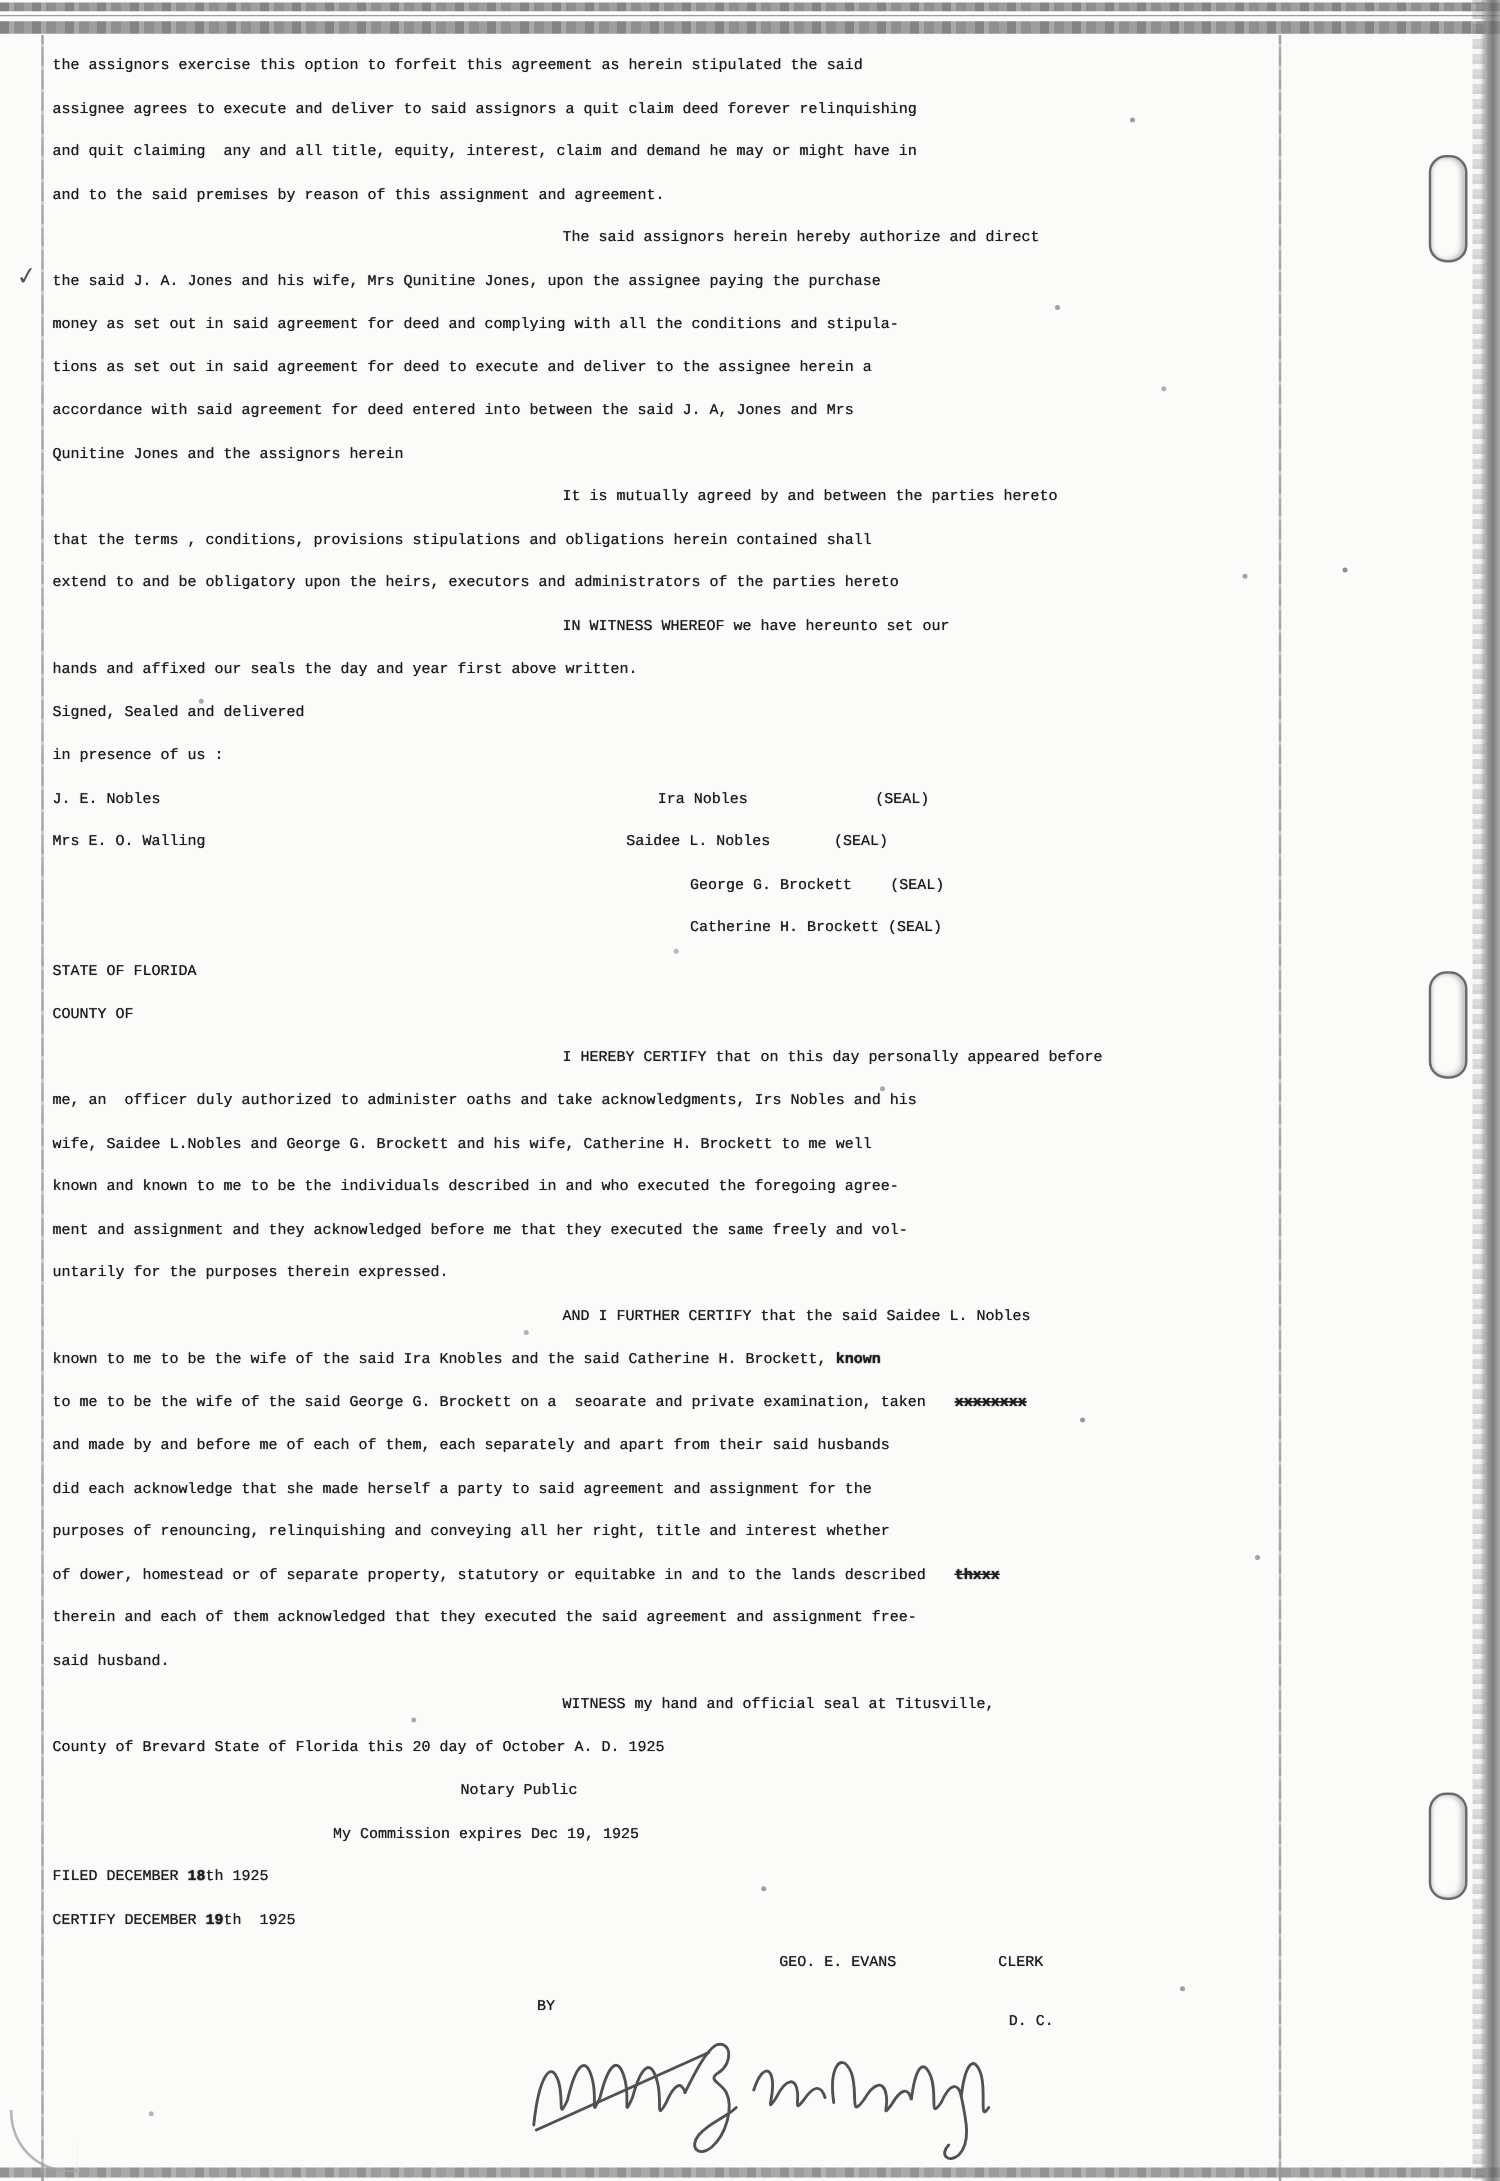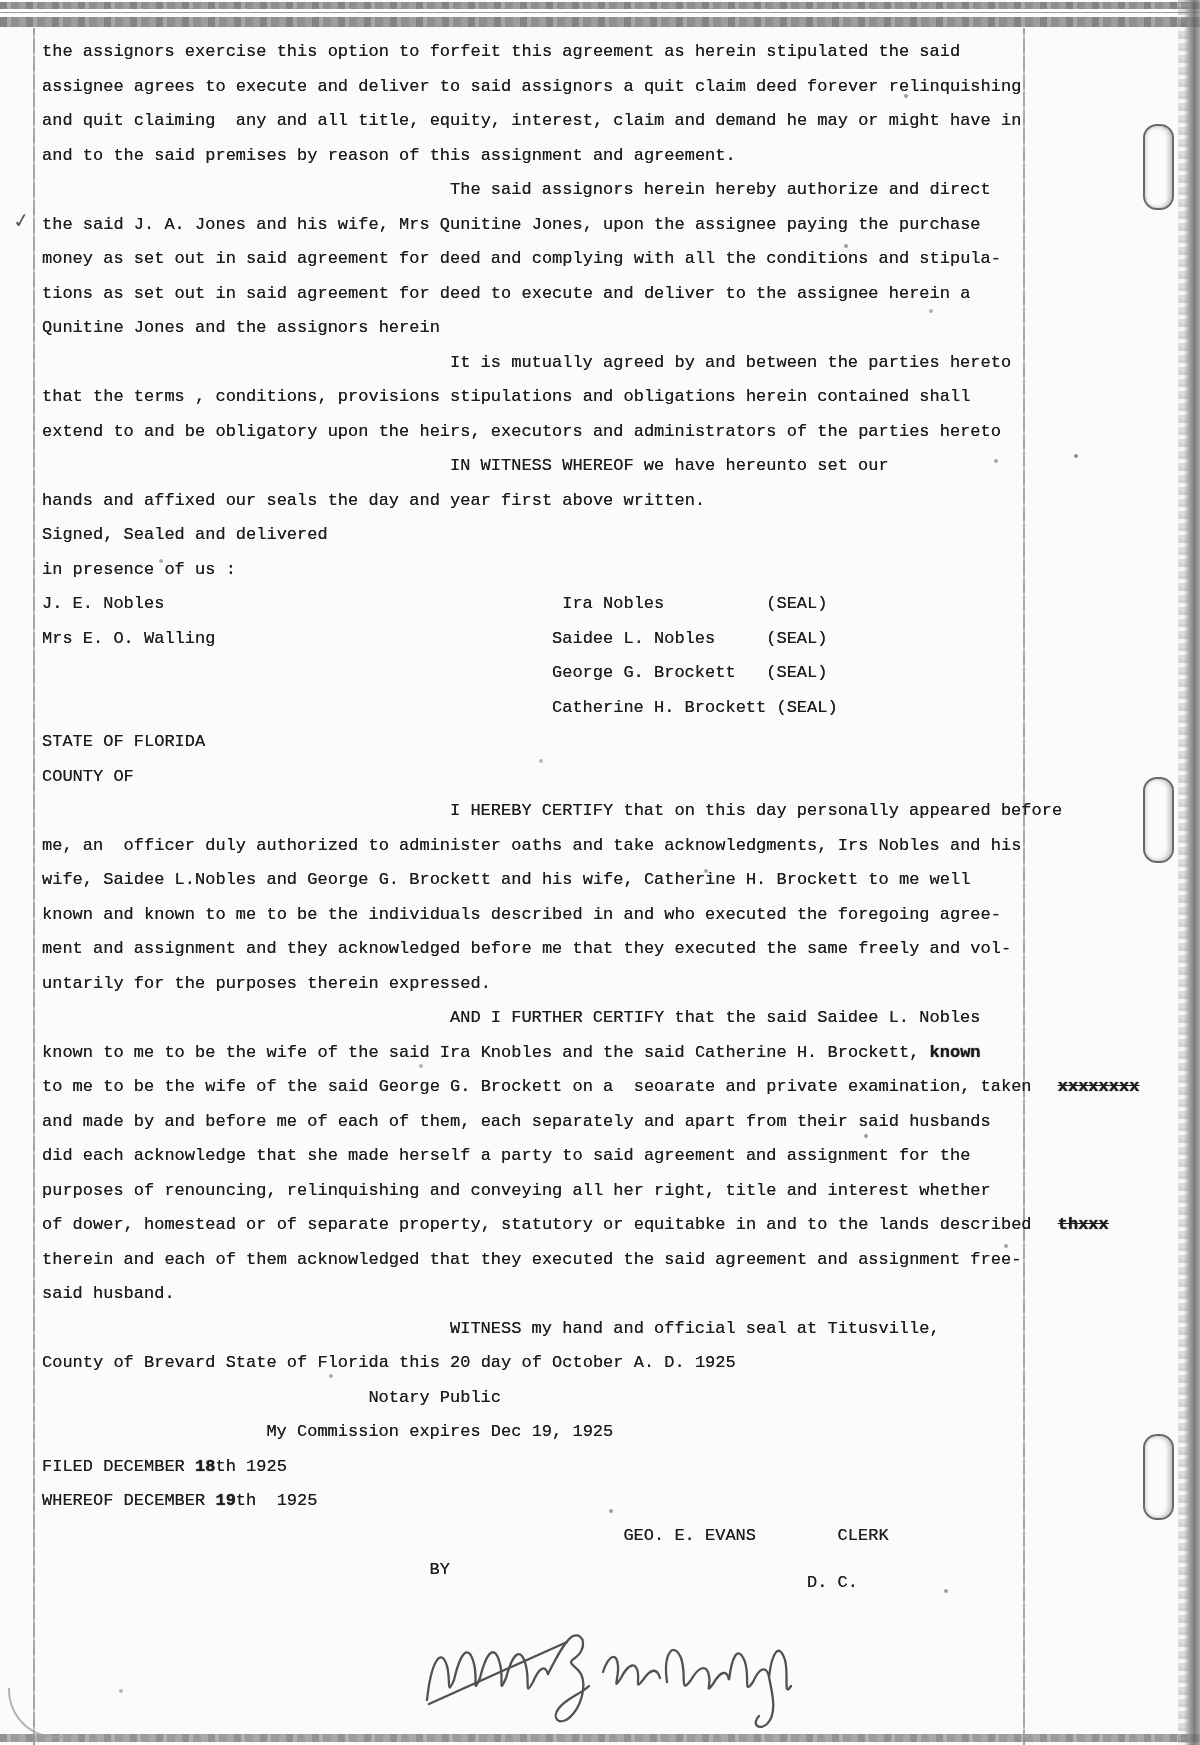--- a/index.html
+++ b/index.html
@@ -49,21 +49,21 @@
   
   .corner-curve{
     position:absolute;left:8px;top:1688px;width:52px;height:48px;
     border-left:2px solid #a3a3a3;border-bottom:2px solid #a3a3a3;
     border-bottom-left-radius:48px;opacity:.8;
   }
   
   .page-text{position:absolute;left:42px;top:35px;width:1130px;}
   .line{
     line-height:34.5px;height:34.5px;white-space:pre;
-    font-size:17px;color:#1d1d1d;
+    font-size:12px;color:#1d1d1d;
     text-shadow:0 0 .6px rgba(25,25,25,.85);
     letter-spacing:0;
   }
   .line .b{font-weight:bold;text-shadow:0 0 1.1px #101010;}
   .line .strike{text-decoration:line-through;margin-left:16px;}
   .pad{display:inline-block;height:1px;}
   .dc-offset{margin-top:-22px;}
   
   .margin-check{
     position:absolute;left:13px;top:208px;width:24px;height:26px;
@@ -106,20 +106,21 @@
 
 <div class="page-text">
     <div class="line"><span>the assignors exercise this option to forfeit this agreement as herein stipulated the said</span></div>
     <div class="line"><span>assignee agrees to execute and deliver to said assignors a quit claim deed forever relinquishing</span></div>
     <div class="line"><span>and quit claiming  any and all title, equity, interest, claim and demand he may or might have in</span></div>
     <div class="line"><span>and to the said premises by reason of this assignment and agreement.</span></div>
     <div class="line"><span class="pad" style="width: 408px;"></span><span>The said assignors herein hereby authorize and direct</span></div>
     <div class="line"><span>the said J. A. Jones and his wife, Mrs Qunitine Jones, upon the assignee paying the purchase</span></div>
     <div class="line"><span>money as set out in said agreement for deed and complying with all the conditions and stipula-</span></div>
     <div class="line"><span>tions as set out in said agreement for deed to execute and deliver to the assignee herein a</span></div>
+    <div class="line"><span>accordance with said agreement for deed entered into between the said J. A, Jones and Mrs</span></div>
     <div class="line"><span>Qunitine Jones and the assignors herein</span></div>
     <div class="line"><span class="pad" style="width: 408px;"></span><span>It is mutually agreed by and between the parties hereto</span></div>
     <div class="line"><span>that the terms , conditions, provisions stipulations and obligations herein contained shall</span></div>
     <div class="line"><span>extend to and be obligatory upon the heirs, executors and administrators of the parties hereto</span></div>
     <div class="line"><span class="pad" style="width: 408px;"></span><span>IN WITNESS WHEREOF we have hereunto set our</span></div>
     <div class="line"><span>hands and affixed our seals the day and year first above written.</span></div>
     <div class="line"><span>Signed, Sealed and delivered</span></div>
     <div class="line"><span>in presence of us :</span></div>
     <div class="line"><span>J. E. Nobles</span><span class="pad" style="width: 397.8px;"></span><span>Ira Nobles</span><span class="pad" style="width: 102px;"></span><span>(SEAL)</span></div>
     <div class="line"><span>Mrs E. O. Walling</span><span class="pad" style="width: 336.6px;"></span><span>Saidee L. Nobles</span><span class="pad" style="width: 51px;"></span><span>(SEAL)</span></div>
@@ -140,21 +141,21 @@
     <div class="line"><span>did each acknowledge that she made herself a party to said agreement and assignment for the</span></div>
     <div class="line"><span>purposes of renouncing, relinquishing and conveying all her right, title and interest whether</span></div>
     <div class="line"><span>of dower, homestead or of separate property, statutory or equitabke in and to the lands described </span><span class="b strike">thxxx</span></div>
     <div class="line"><span>therein and each of them acknowledged that they executed the said agreement and assignment free-</span></div>
     <div class="line"><span>said husband.</span></div>
     <div class="line"><span class="pad" style="width: 408px;"></span><span>WITNESS my hand and official seal at Titusville,</span></div>
     <div class="line"><span>County of Brevard State of Florida this 20 day of October A. D. 1925</span></div>
     <div class="line"><span class="pad" style="width: 326.4px;"></span><span>Notary Public</span></div>
     <div class="line"><span class="pad" style="width: 224.4px;"></span><span>My Commission expires Dec 19, 1925</span></div>
     <div class="line"><span>FILED DECEMBER </span><span class="b">18</span><span>th 1925</span></div>
-    <div class="line"><span>WHEREOF DECEMBER </span><span class="b">19</span><span>th  1925</span></div>
+    <div class="line"><span>CERTIFY DECEMBER </span><span class="b">19</span><span>th  1925</span></div>
     <div class="line"><span class="pad" style="width: 581.4px;"></span><span>GEO. E. EVANS</span><span class="pad" style="width: 81.6px;"></span><span>CLERK</span></div>
     <div class="line"><span class="pad" style="width: 387.6px;"></span><span>BY</span></div>
     <div class="line dc-offset"><span class="pad" style="width: 765px;"></span><span>D. C.</span></div>
   </div>
 
 <div class="signature">
   <svg width="380" height="118" viewBox="0 0 380 118" xmlns="http://www.w3.org/2000/svg">
     <g fill="none" stroke="#3a3a3a" stroke-width="2.3" stroke-linecap="round" opacity="0.88">
       <path d="M 12 80 C 16 42, 26 26, 32 46 C 36 60, 31 78, 39 60 C 46 30, 54 24, 59 44 C 63 60, 57 76, 65 58 C 72 30, 80 24, 85 44 C 89 60, 83 76, 91 58 C 98 32, 106 26, 111 46 C 115 62, 109 78, 118 62 C 124 48, 130 44, 133 54"></path>
       <path d="M 152 22 L 14 84"></path>

